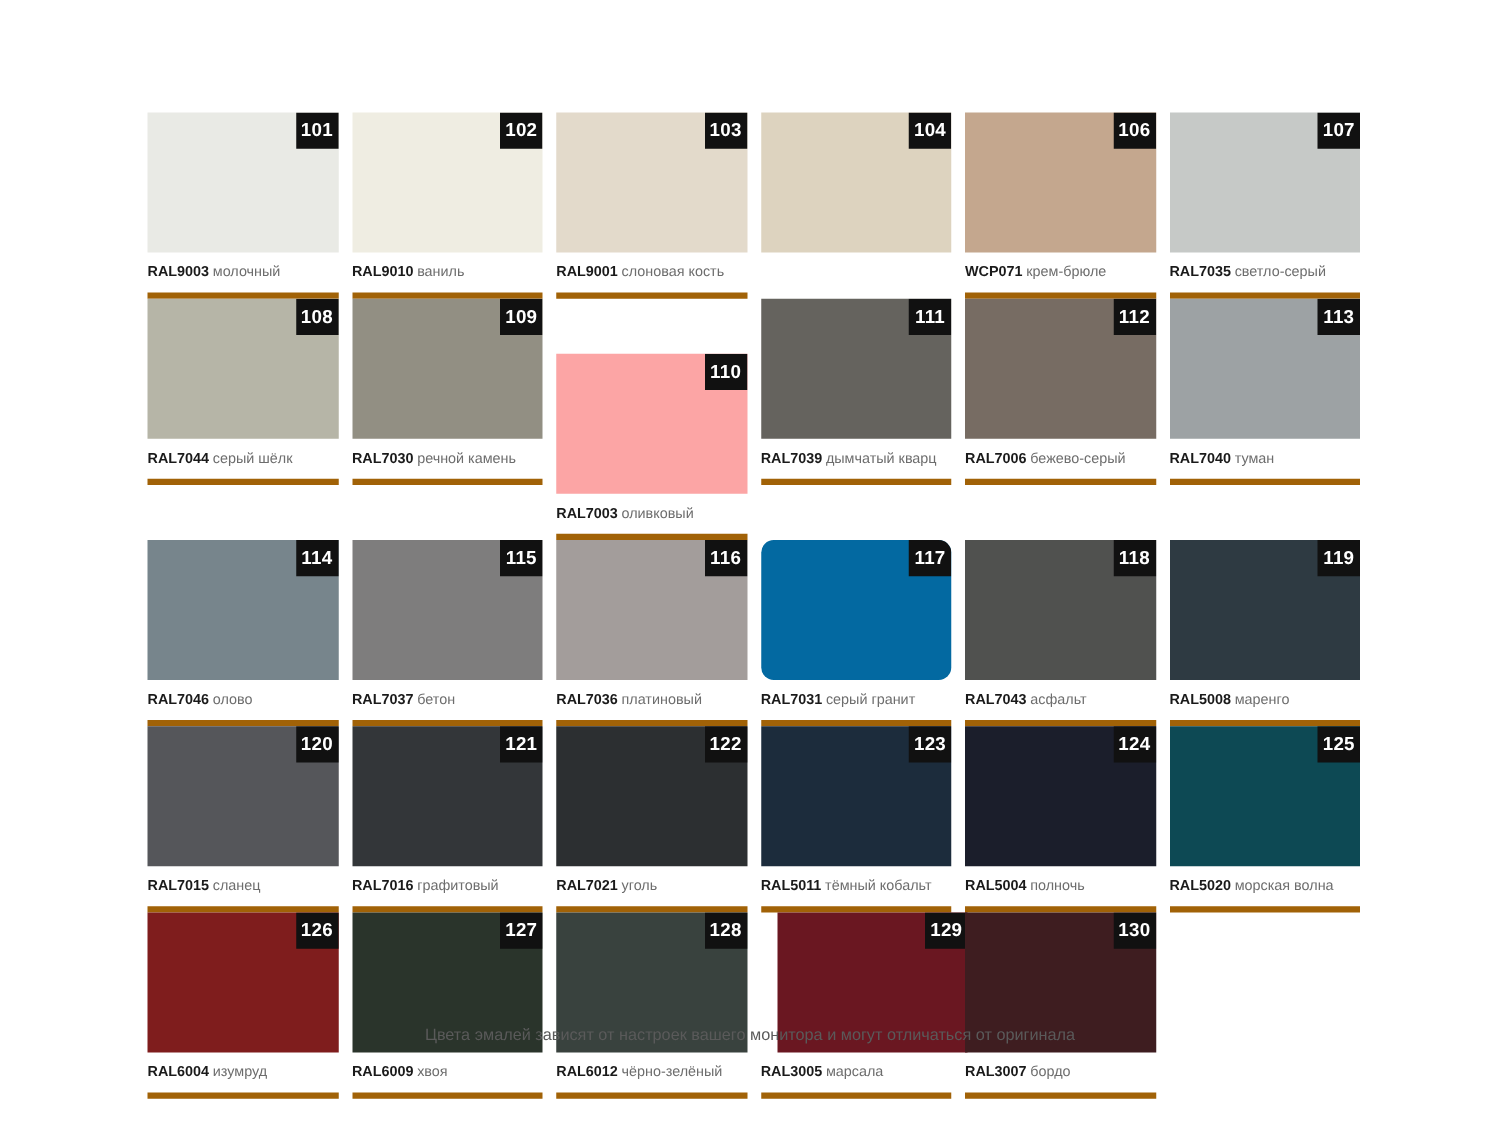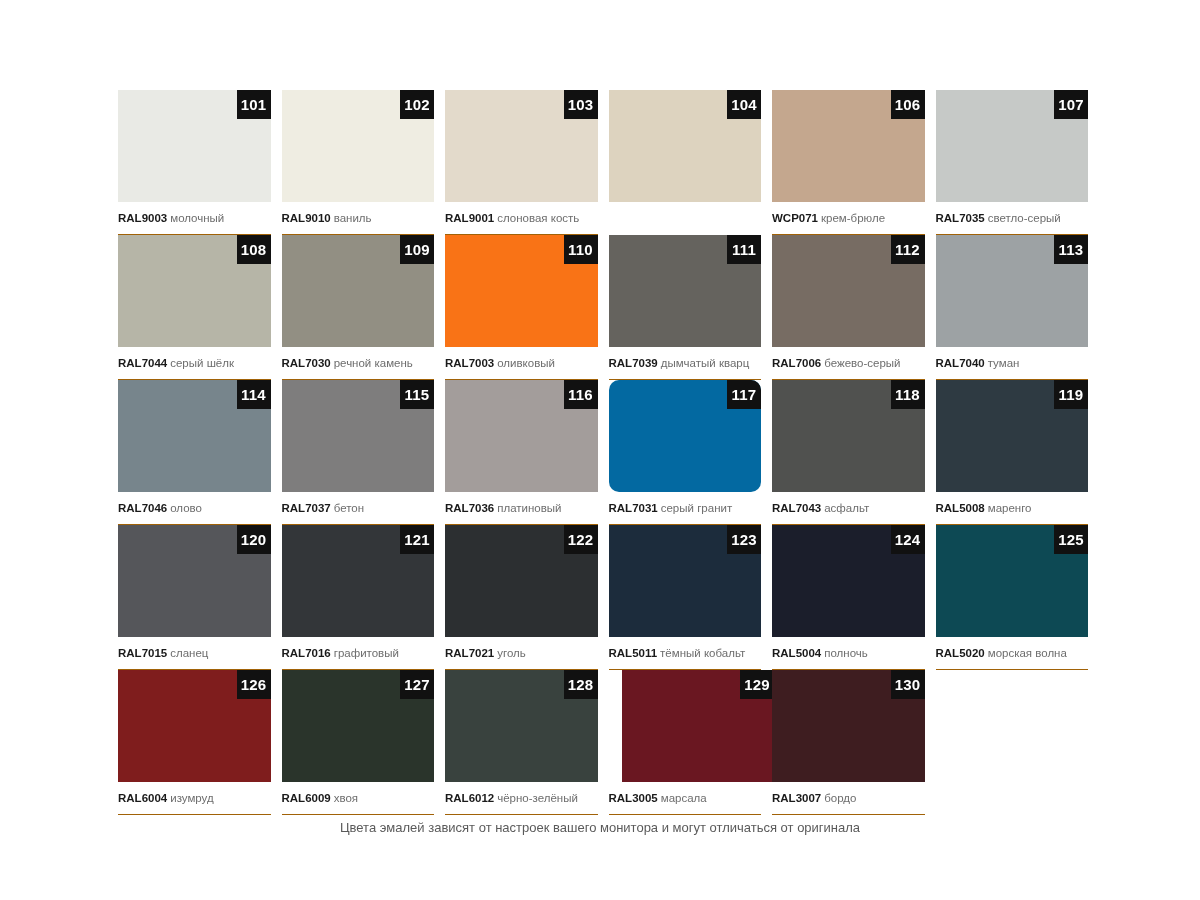--- a/index.html
+++ b/index.html
@@ -55,21 +55,21 @@
     padding: 0 4px;
     box-sizing: border-box;
     font-family: "Liberation Sans", sans-serif;
   }
   .swatch-caption {
     height: 32px;
     line-height: 32px;
     white-space: nowrap;
     font-size: 11.5px;
     color: #6d6d6d;
-    border-bottom: 1px solid #a16207;
+    border-bottom: 5px solid #a16207;
     overflow: hidden;
   }
   .swatch-code {
     color: #1a1a1a;
     font-weight: 700;
     font-size: 11.5px;
   }
   .swatch-name {
     color: #6d6d6d;
     font-weight: 400;
@@ -134,21 +134,21 @@
         </div>
         <div class="swatch-caption"><span class="swatch-code">RAL7044</span><span class="swatch-name">серый шёлк</span></div>
       </div>
       <div class="swatch-cell">
         <div class="swatch-chip" style="background: rgb(146, 143, 131);">
           <div class="swatch-badge">109</div>
         </div>
         <div class="swatch-caption"><span class="swatch-code">RAL7030</span><span class="swatch-name">речной камень</span></div>
       </div>
       <div class="swatch-cell">
-        <div class="swatch-chip" style="background: #f97316;">
+        <div class="swatch-chip" style="background: #fca5a5; margin-top: 44px;">
           <div class="swatch-badge">110</div>
         </div>
         <div class="swatch-caption"><span class="swatch-code">RAL7003</span><span class="swatch-name">оливковый</span></div>
       </div>
       <div class="swatch-cell">
         <div class="swatch-chip" style="background: rgb(101, 99, 94);">
           <div class="swatch-badge">111</div>
         </div>
         <div class="swatch-caption"><span class="swatch-code">RAL7039</span><span class="swatch-name">дымчатый кварц</span></div>
       </div>

